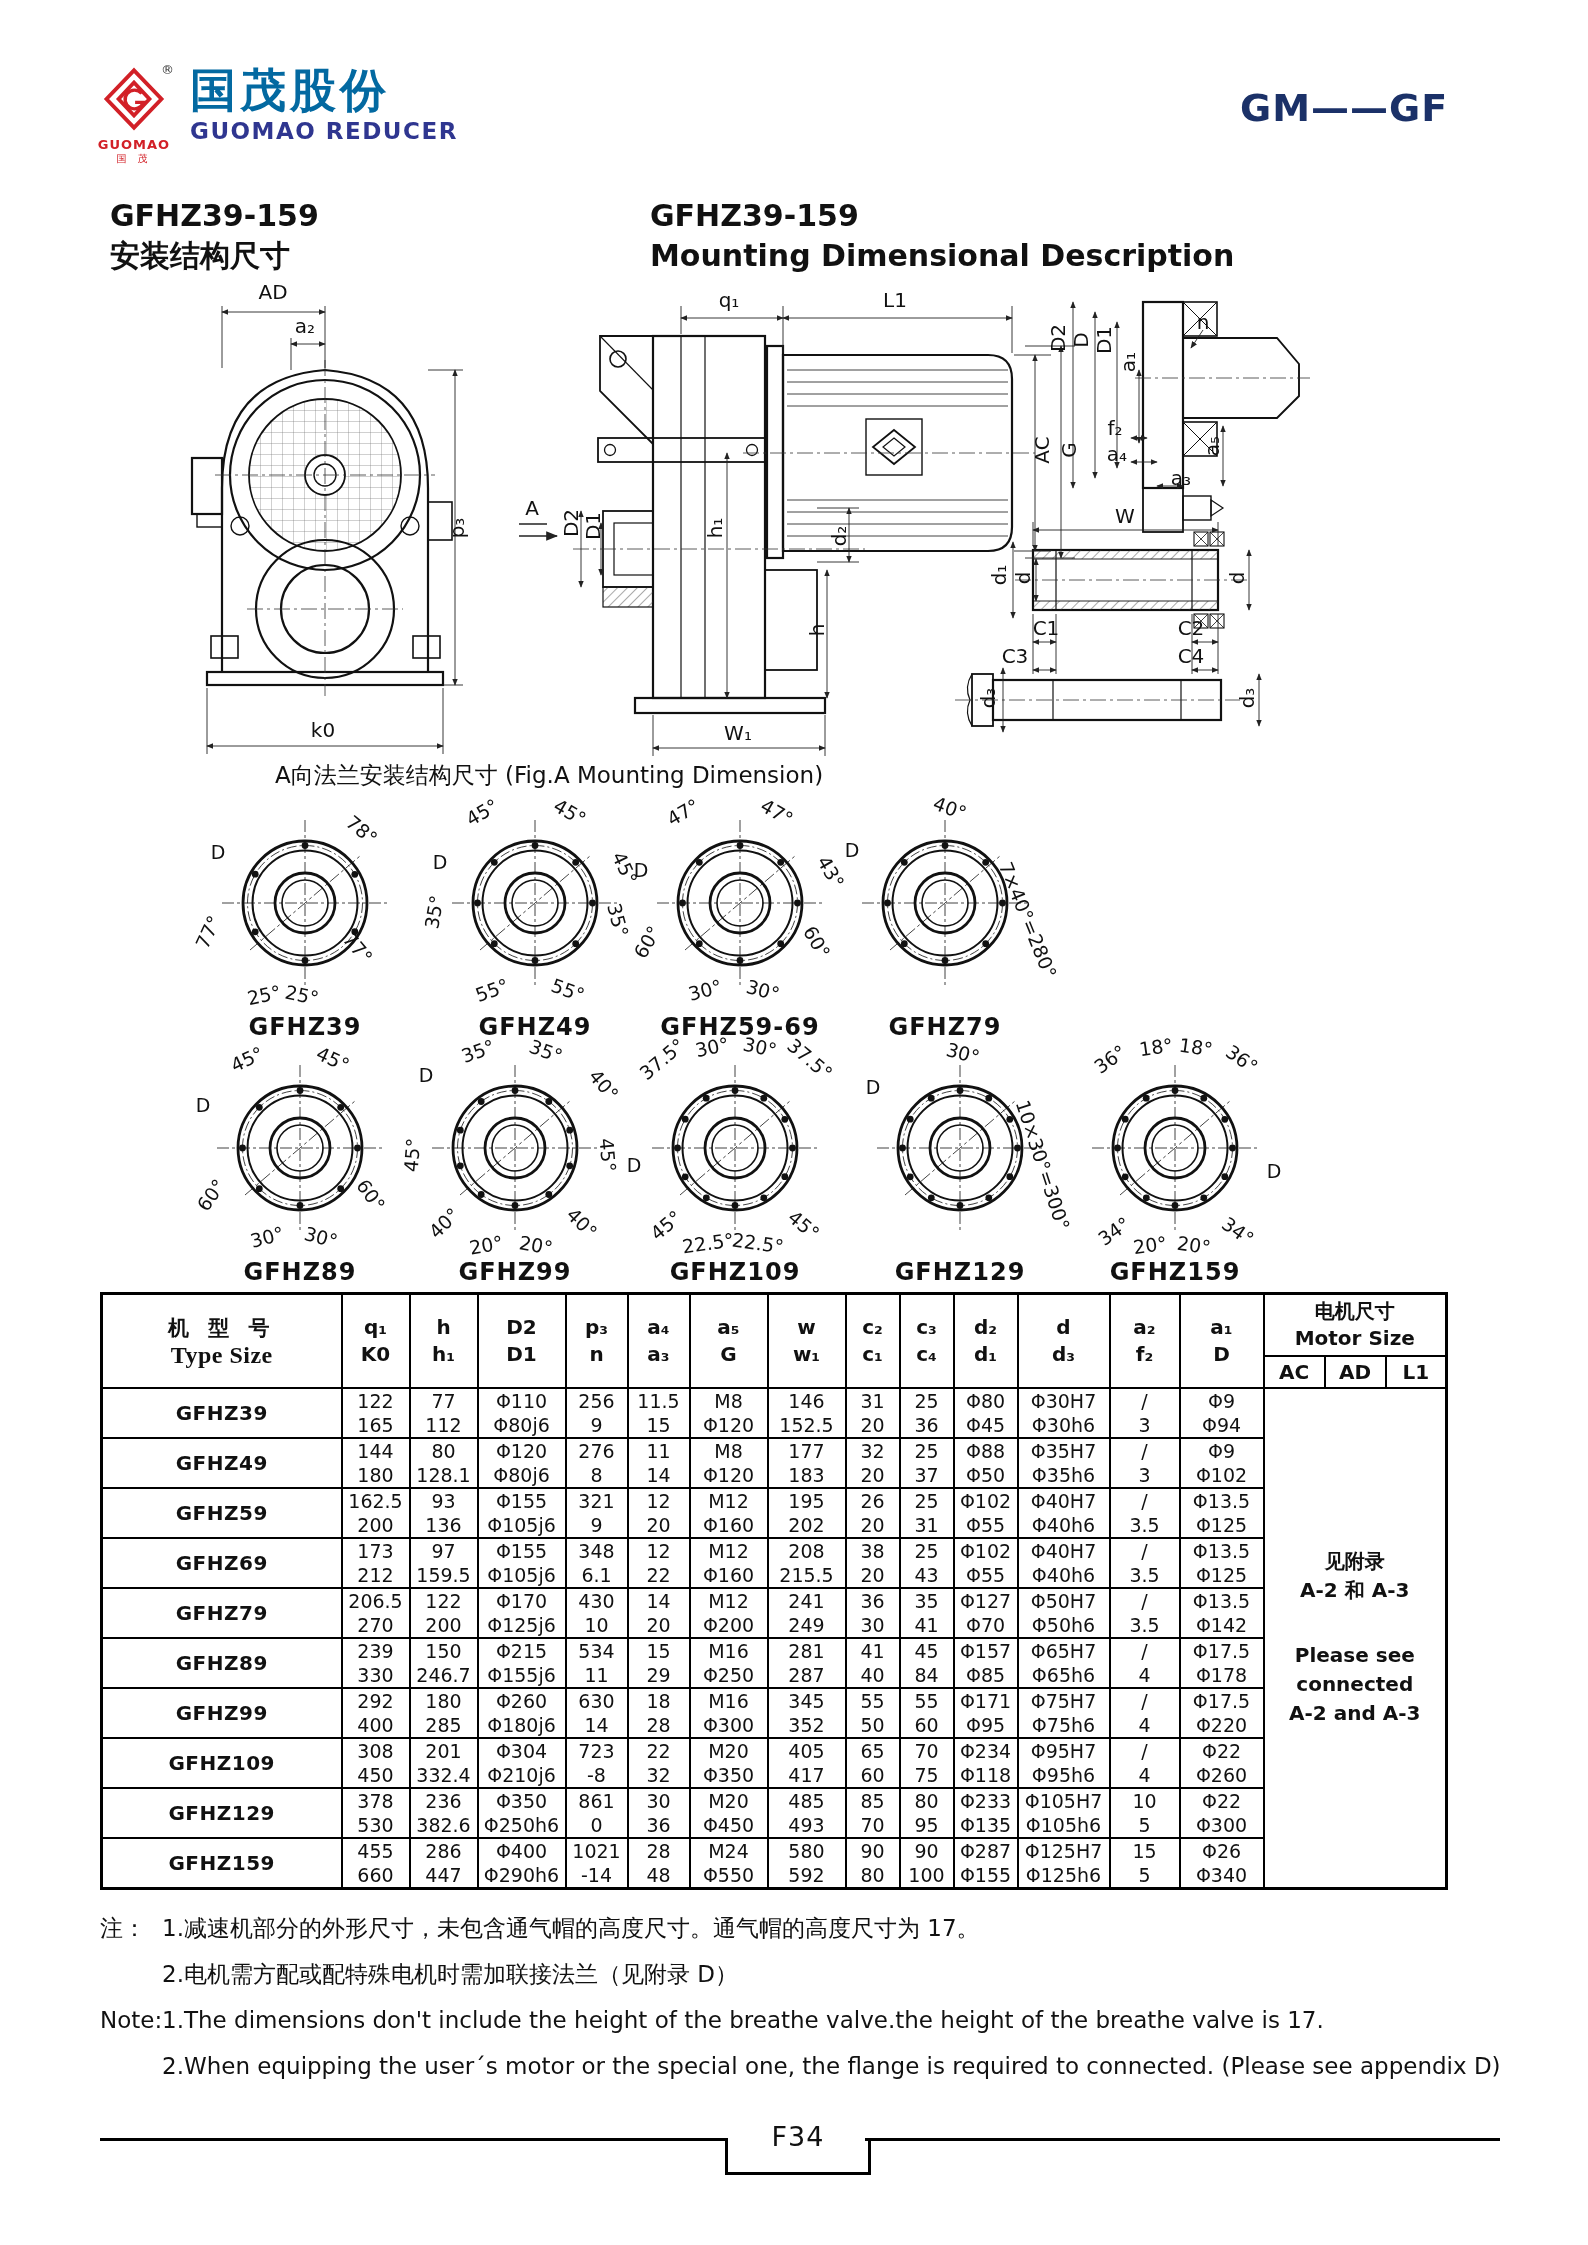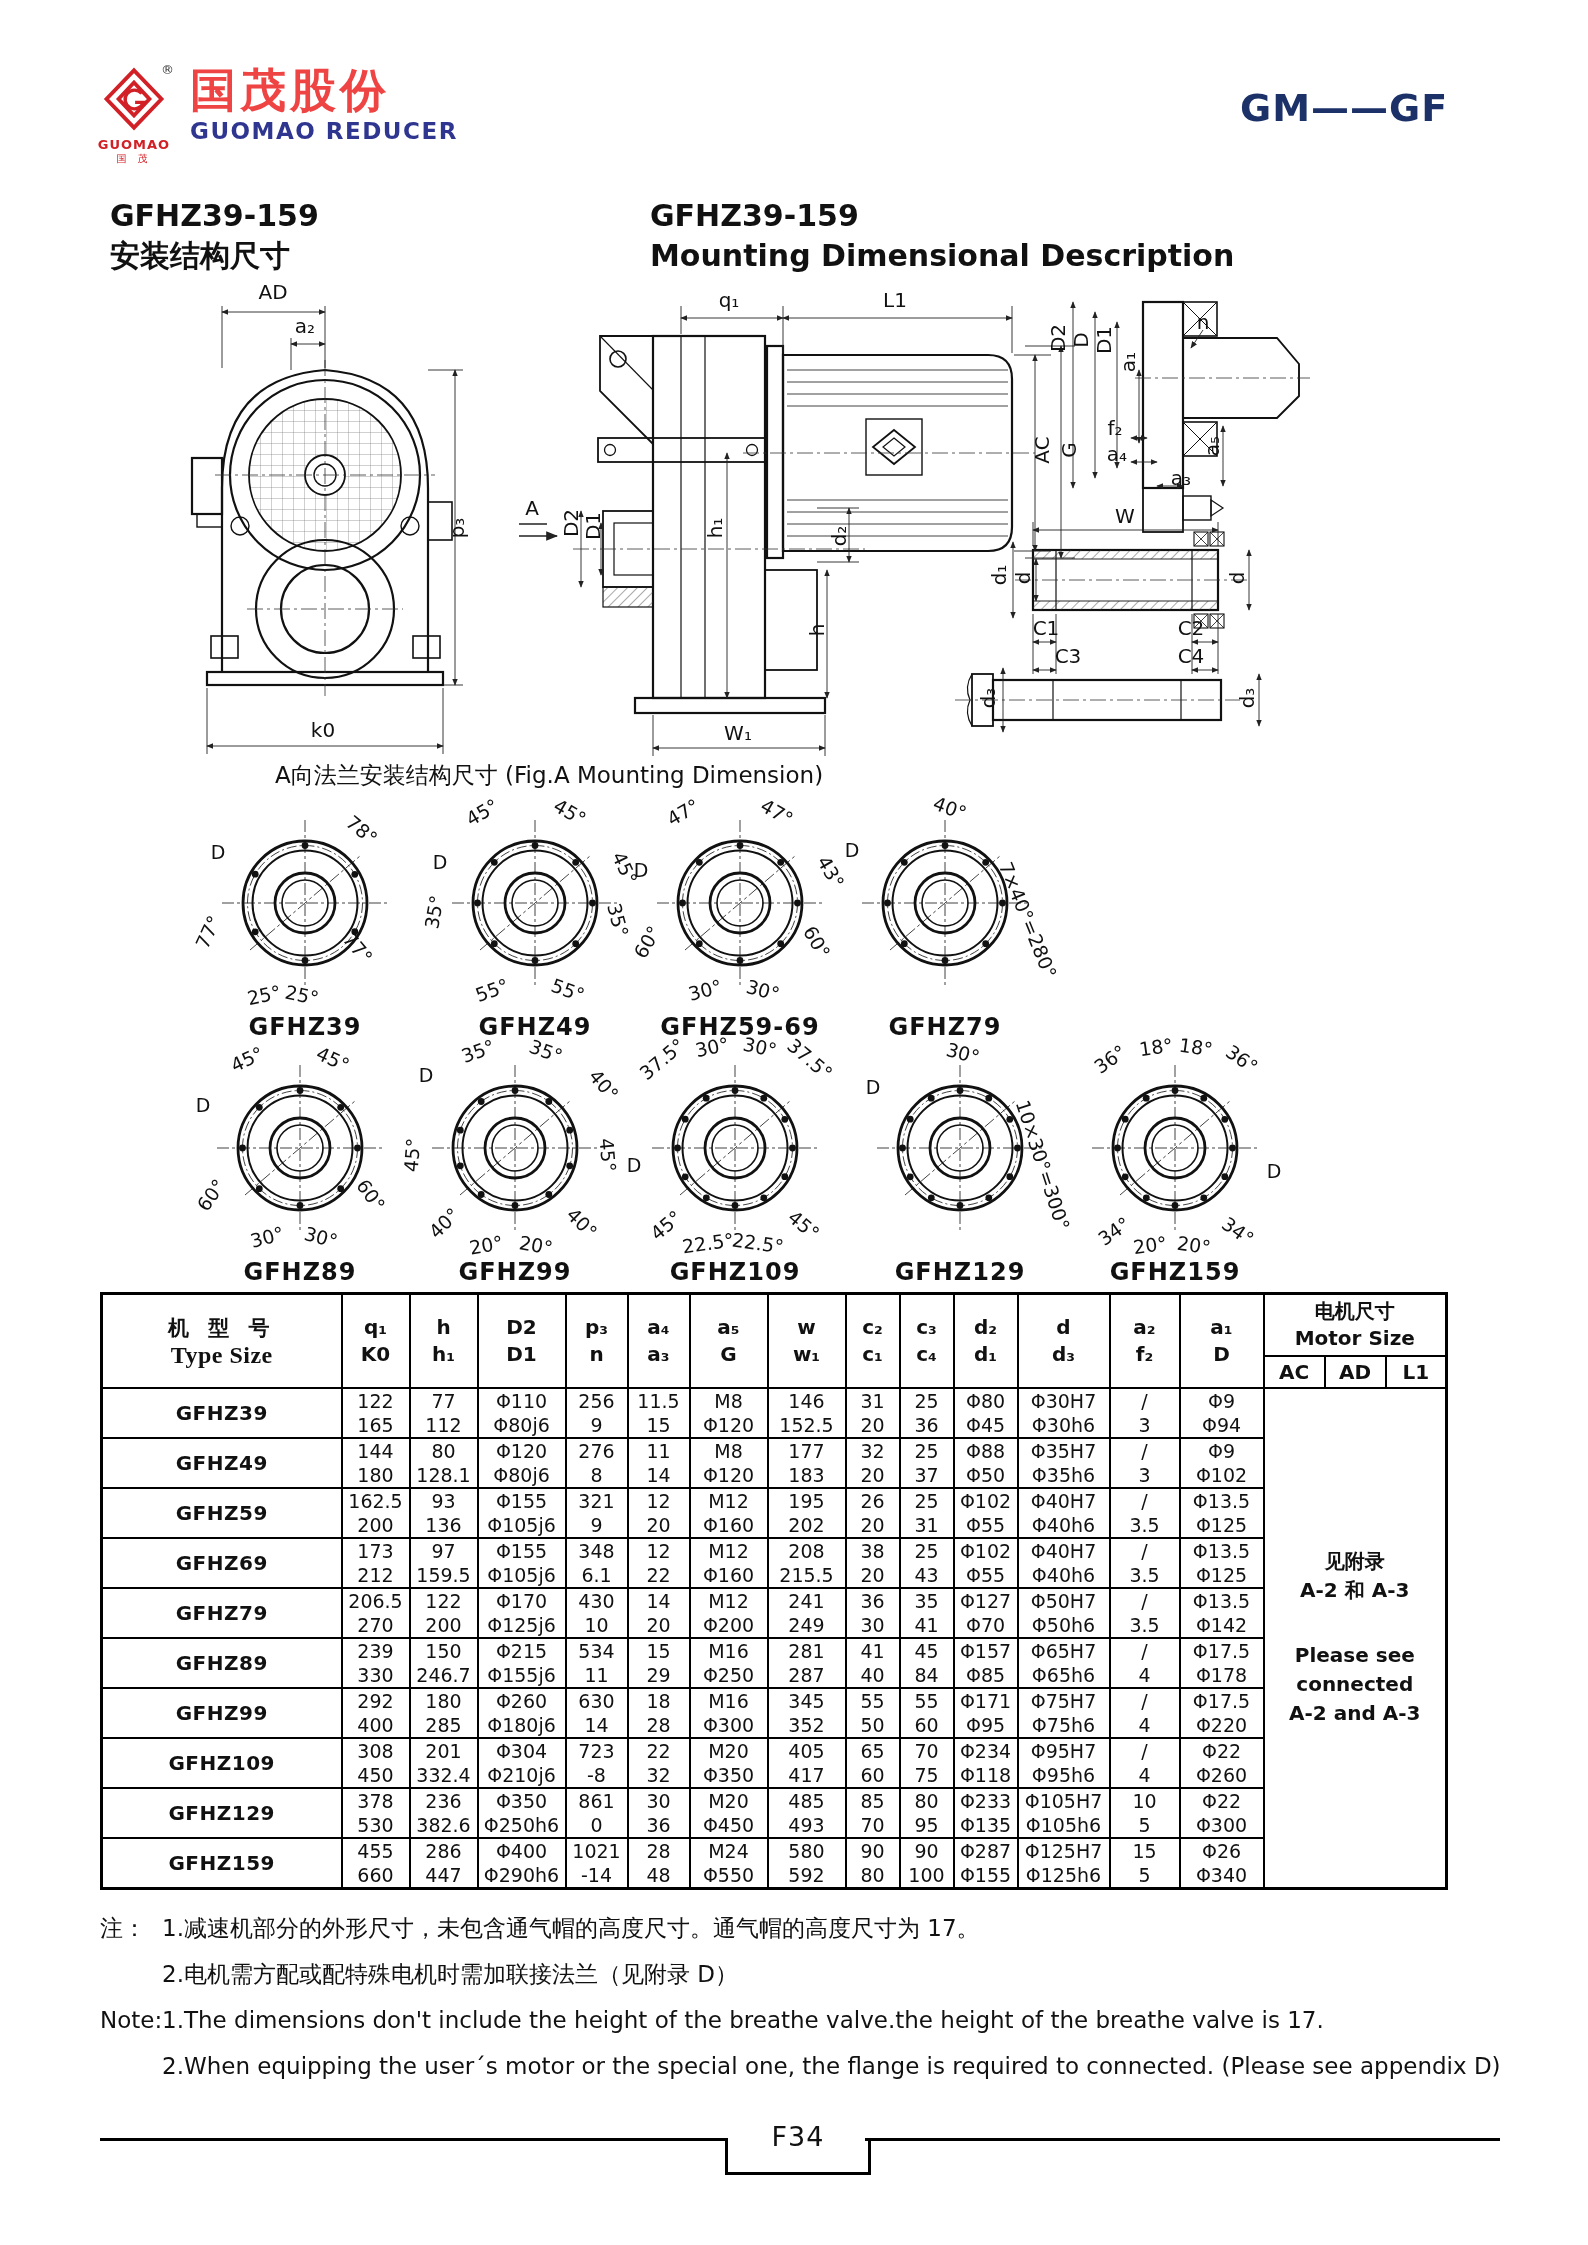--- a/index.html
+++ b/index.html
@@ -5,21 +5,21 @@
   html,body{margin:0;padding:0;background:#e8e8e8;}
   .page{position:relative;width:1588px;height:2245px;background:#ffffff;margin:0 auto;
         font-family:"DejaVu Sans","Liberation Sans",sans-serif;color:#111;overflow:hidden;}
   
   .logo{position:absolute;left:92px;top:66px;display:flex;align-items:flex-start;}
   .logo-mark{width:84px;text-align:center;position:relative;}
   .logo-mark .reg{position:absolute;right:2px;top:-4px;font-size:13px;color:#333;}
   .logo-mark-en{color:#d22027;font-weight:bold;font-size:13px;letter-spacing:1px;margin-top:1px;}
   .logo-mark-cn{color:#d22027;font-size:10px;letter-spacing:4px;}
   .logo-text{margin-left:14px;}
-  .logo-cn{color:#ef4444;font-size:46px;font-weight:bold;letter-spacing:4px;line-height:48px;}
+  .logo-cn{color:#0369a1;font-size:46px;font-weight:bold;letter-spacing:4px;line-height:48px;}
   .logo-en{color:#2f3690;font-size:23px;font-weight:bold;letter-spacing:1.5px;margin-top:4px;}
   .doc-code{position:absolute;left:1240px;top:86px;font-size:38px;font-weight:bold;color:#1b3168;letter-spacing:1px;}
   
   .title-zh{position:absolute;left:110px;top:196px;}
   .title-en{position:absolute;left:650px;top:196px;}
   .title-line{font-size:30px;font-weight:bold;line-height:40px;}
   
   .band{position:absolute;left:95px;top:278px;width:1410px;height:530px;}
   .band svg{position:absolute;left:0;top:0;}
   .dlabel{position:absolute;font-size:20px;white-space:nowrap;color:#111;}
@@ -290,21 +290,21 @@
       <span class="dlabel" style="left: 1020px; top: 150px; transform: translate(-50%, -50%);">f₂</span>
       <span class="dlabel" style="left: 1022px; top: 176px; transform: translate(-50%, -50%);">a₄</span>
       <span class="dlabel" style="left: 1086px; top: 200px; transform: translate(-50%, -50%);">a₃</span>
       <span class="dlabel" style="left: 1117px; top: 168px; transform: translate(-50%, -50%) rotate(-90deg);">a₅</span>
       <span class="dlabel" style="left: 1030px; top: 238px; transform: translate(-50%, -50%);">W</span>
       <span class="dlabel" style="left: 904px; top: 297px; transform: translate(-50%, -50%) rotate(-90deg);">d₁</span>
       <span class="dlabel" style="left: 928px; top: 300px; transform: translate(-50%, -50%) rotate(-90deg);">d</span>
       <span class="dlabel" style="left: 1142px; top: 300px; transform: translate(-50%, -50%) rotate(-90deg);">d</span>
       <span class="dlabel" style="left: 951px; top: 350px; transform: translate(-50%, -50%);">C1</span>
       <span class="dlabel" style="left: 1096px; top: 350px; transform: translate(-50%, -50%);">C2</span>
-      <span class="dlabel" style="left: 973px; top: 378px; transform: translate(-50%, -50%);">C3</span>
+      <span class="dlabel" style="left: 920px; top: 378px; transform: translate(-50%, -50%);">C3</span>
       <span class="dlabel" style="left: 1096px; top: 378px; transform: translate(-50%, -50%); text-align: right;">C4</span>
       <span class="dlabel" style="left: 893px; top: 420px; transform: translate(-50%, -50%) rotate(-90deg);">d₃</span>
       <span class="dlabel" style="left: 1152px; top: 420px; transform: translate(-50%, -50%) rotate(-90deg);">d₃</span>
     </div>
 
   <div class="flange-row" id="flange-row1">
       <div class="flange-fig">
         <div class="fl-svg"><svg width="170" height="170" viewBox="0 0 170 170">
             <g fill="none" stroke="#111">
               <line x1="85" y1="2" x2="85" y2="168" stroke-width="0.8" stroke-dasharray="12 3 3 3"></line>

